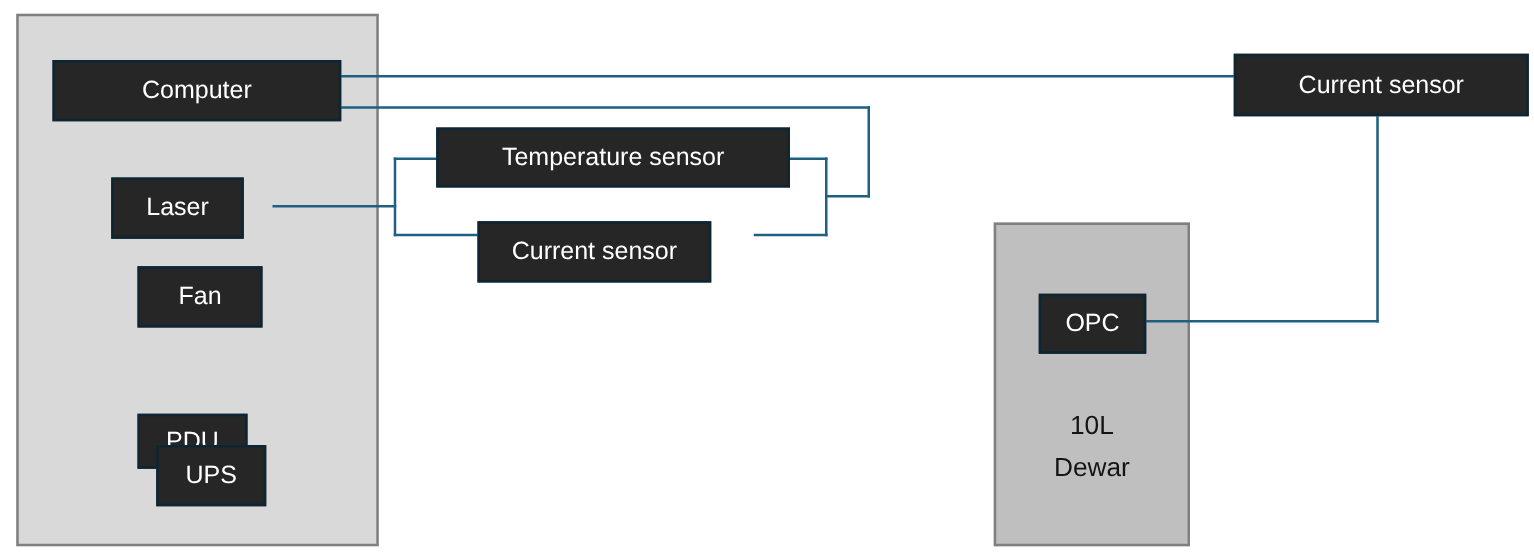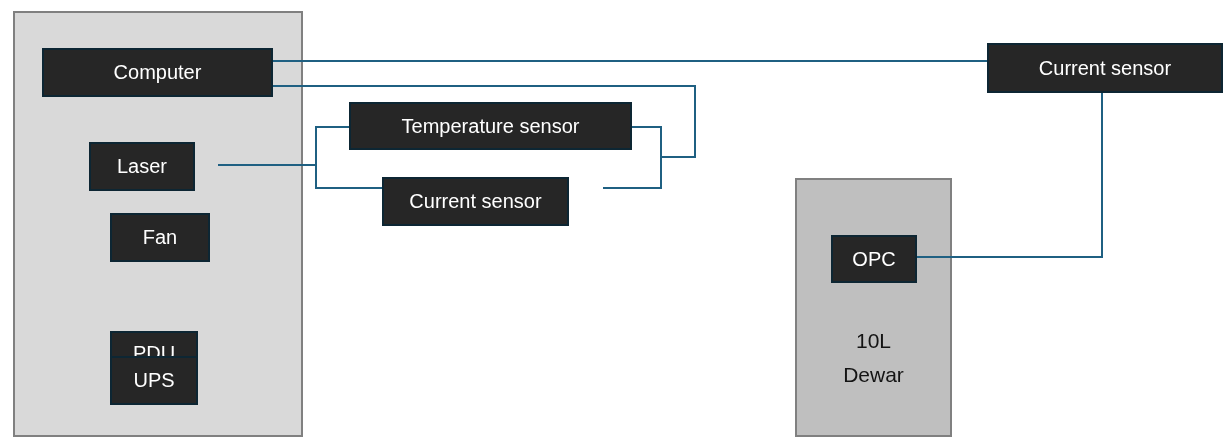--- a/index.html
+++ b/index.html
@@ -52,21 +52,21 @@
     display: flex;
     align-items: center;
     justify-content: center;
     font-size: 20px;
     white-space: nowrap;
   }
   #n-computer { left: 42px;  top: 48px;  width: 231px; height: 49px; }
   #n-laser    { left: 89px;  top: 142px; width: 106px; height: 49px; }
   #n-fan      { left: 110px; top: 213px; width: 100px;  height: 49px; }
   #n-pdu      { left: 110px; top: 283px; width: 88px;  height: 44px; margin-top: 48px; }
-  #n-ups      { left: 110px; top: 356px; width: 88px;  height: 49px; }
+  #n-ups      { left: 125px; top: 356px; width: 88px;  height: 49px; }
   #n-temp     { left: 349px; top: 102px; width: 283px; height: 48px; }
   #n-current  { left: 382px; top: 177px; width: 187px; height: 49px; }
   #n-voltage  { left: 987px; top: 43px;  width: 236px; height: 50px; }
   #n-opc      { left: 831px; top: 235px; width: 86px;  height: 48px; }
   .seg {
     position: absolute;
     background: var(--connector, #1f6082);
   }
 </style>
 </head>

